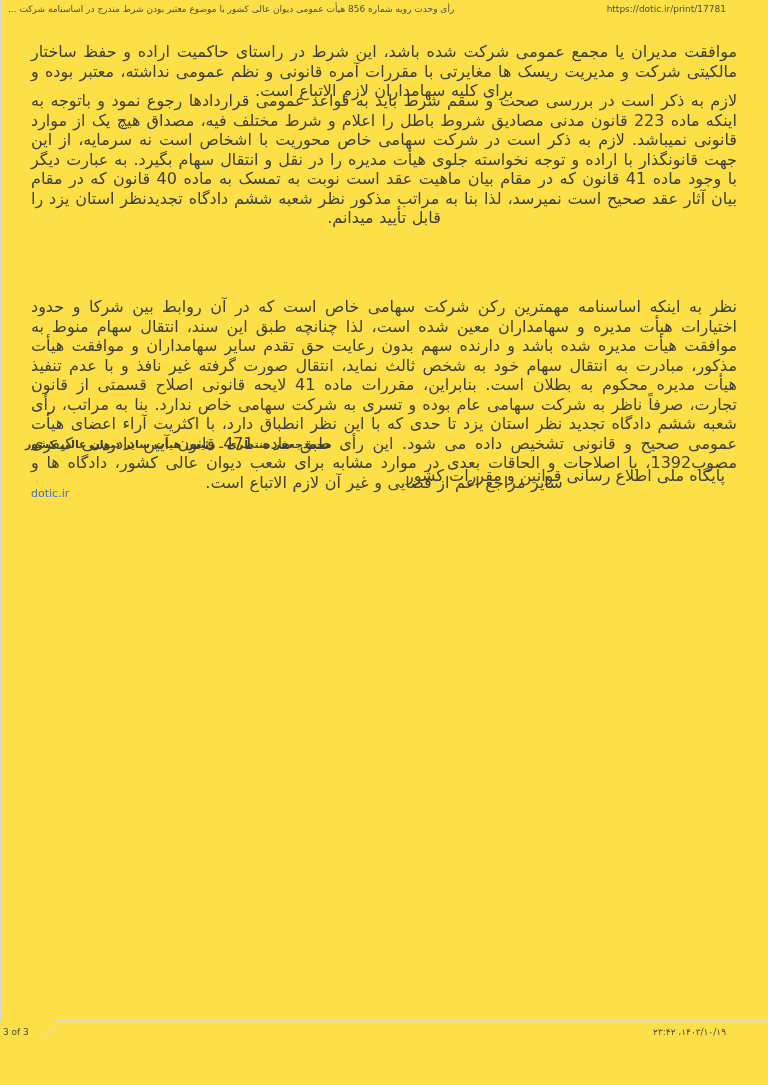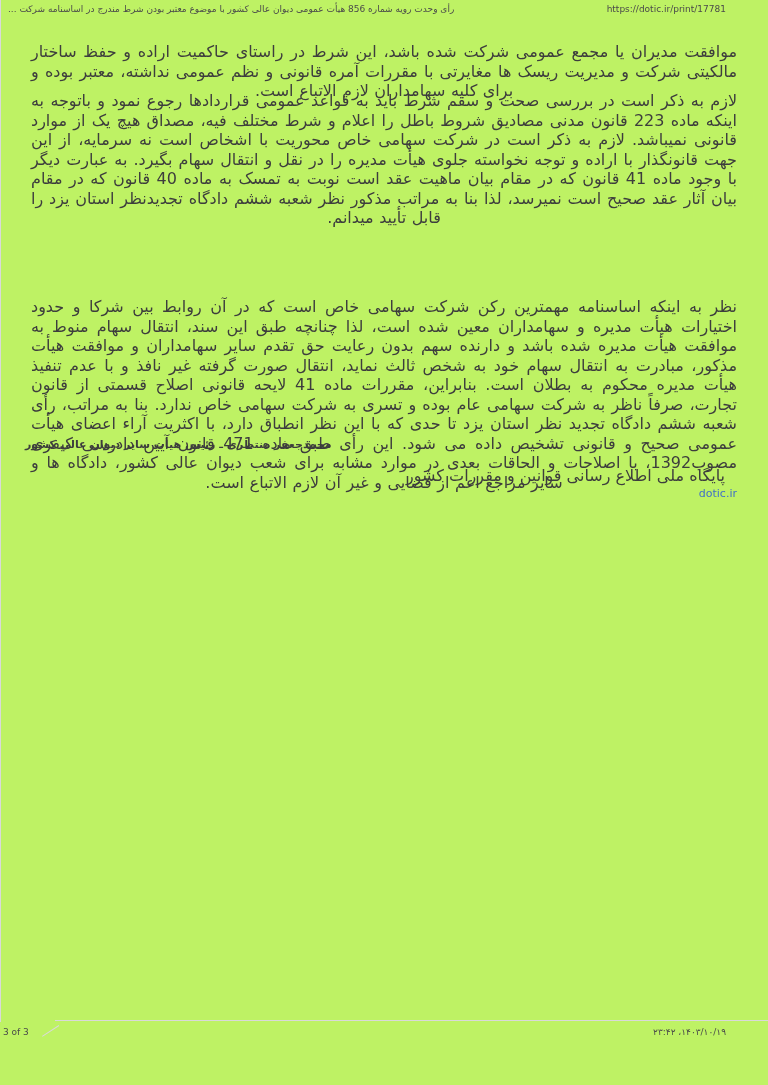--- a/index.html
+++ b/index.html
@@ -4,21 +4,21 @@
 <style>
   html, body {
     margin: 0;
     padding: 0;
     background: #ffffff;
   }
   #page {
     position: relative;
     width: 768px;
     height: 1085px;
-    background: #bef264;
+    background: #fde047;
     overflow: hidden;
     font-family: "DejaVu Sans", sans-serif;
     color: #3d3d3d;
   }
   .meta-text {
     position: absolute;
     font-size: 9px;
     color: #4a4a4a;
     white-space: nowrap;
     line-height: 12px;
@@ -79,21 +79,21 @@
     direction: rtl;
     font-size: 16px;
     line-height: 14px;
     color: #3d3d3d;
   }
   .site-link {
     position: absolute;
     left: 31px;
     width: 706px;
     direction: ltr;
-    text-align: right;
+    text-align: left;
     font-size: 11px;
     line-height: 14px;
     text-decoration: none;
     cursor: pointer;
   }
   .edge-line-left {
     position: absolute;
     left: 0;
     top: 0;
     width: 1px;

